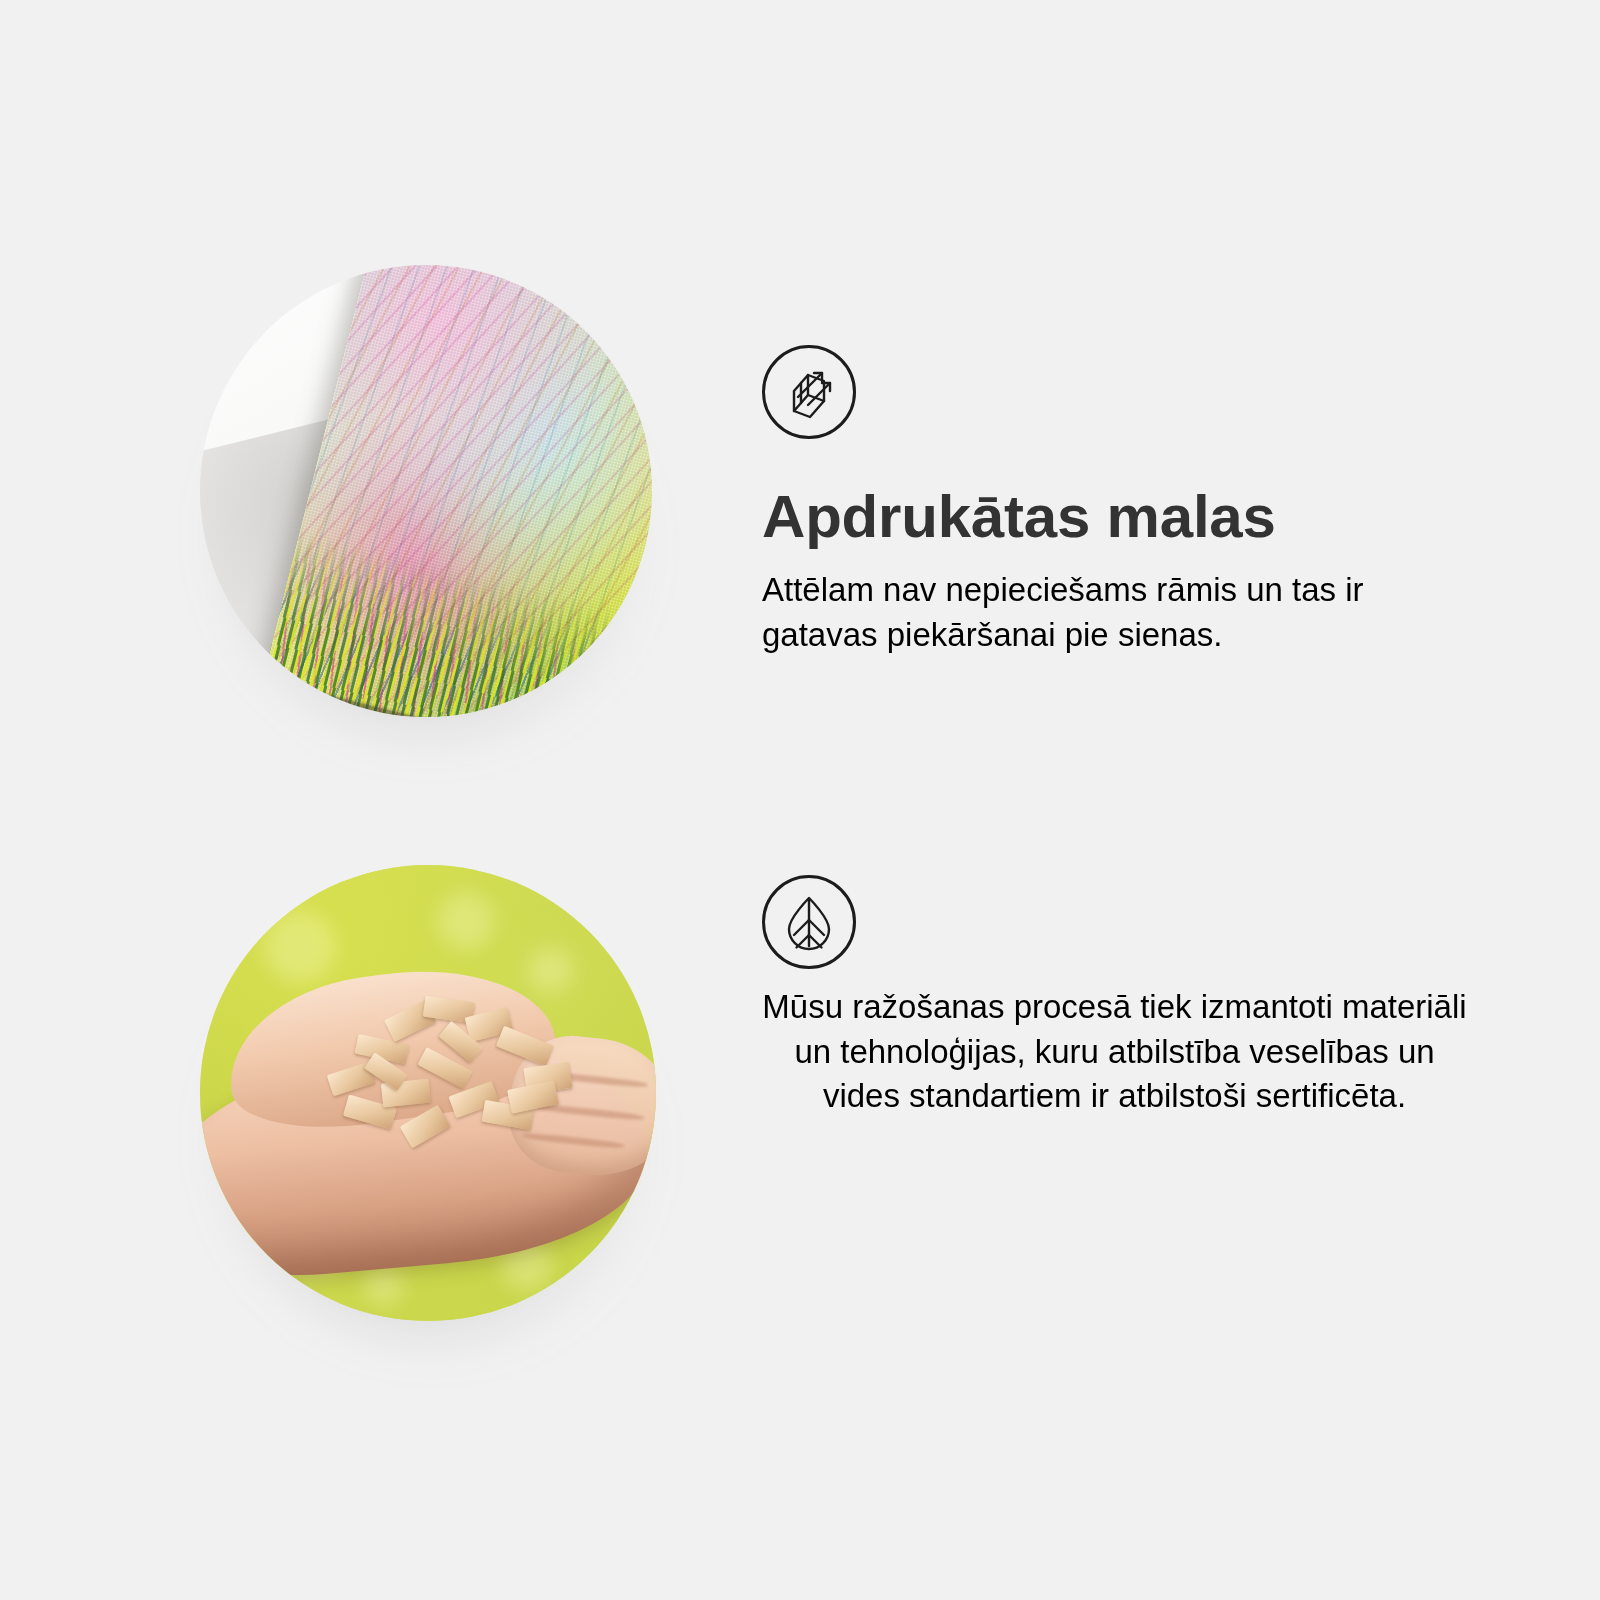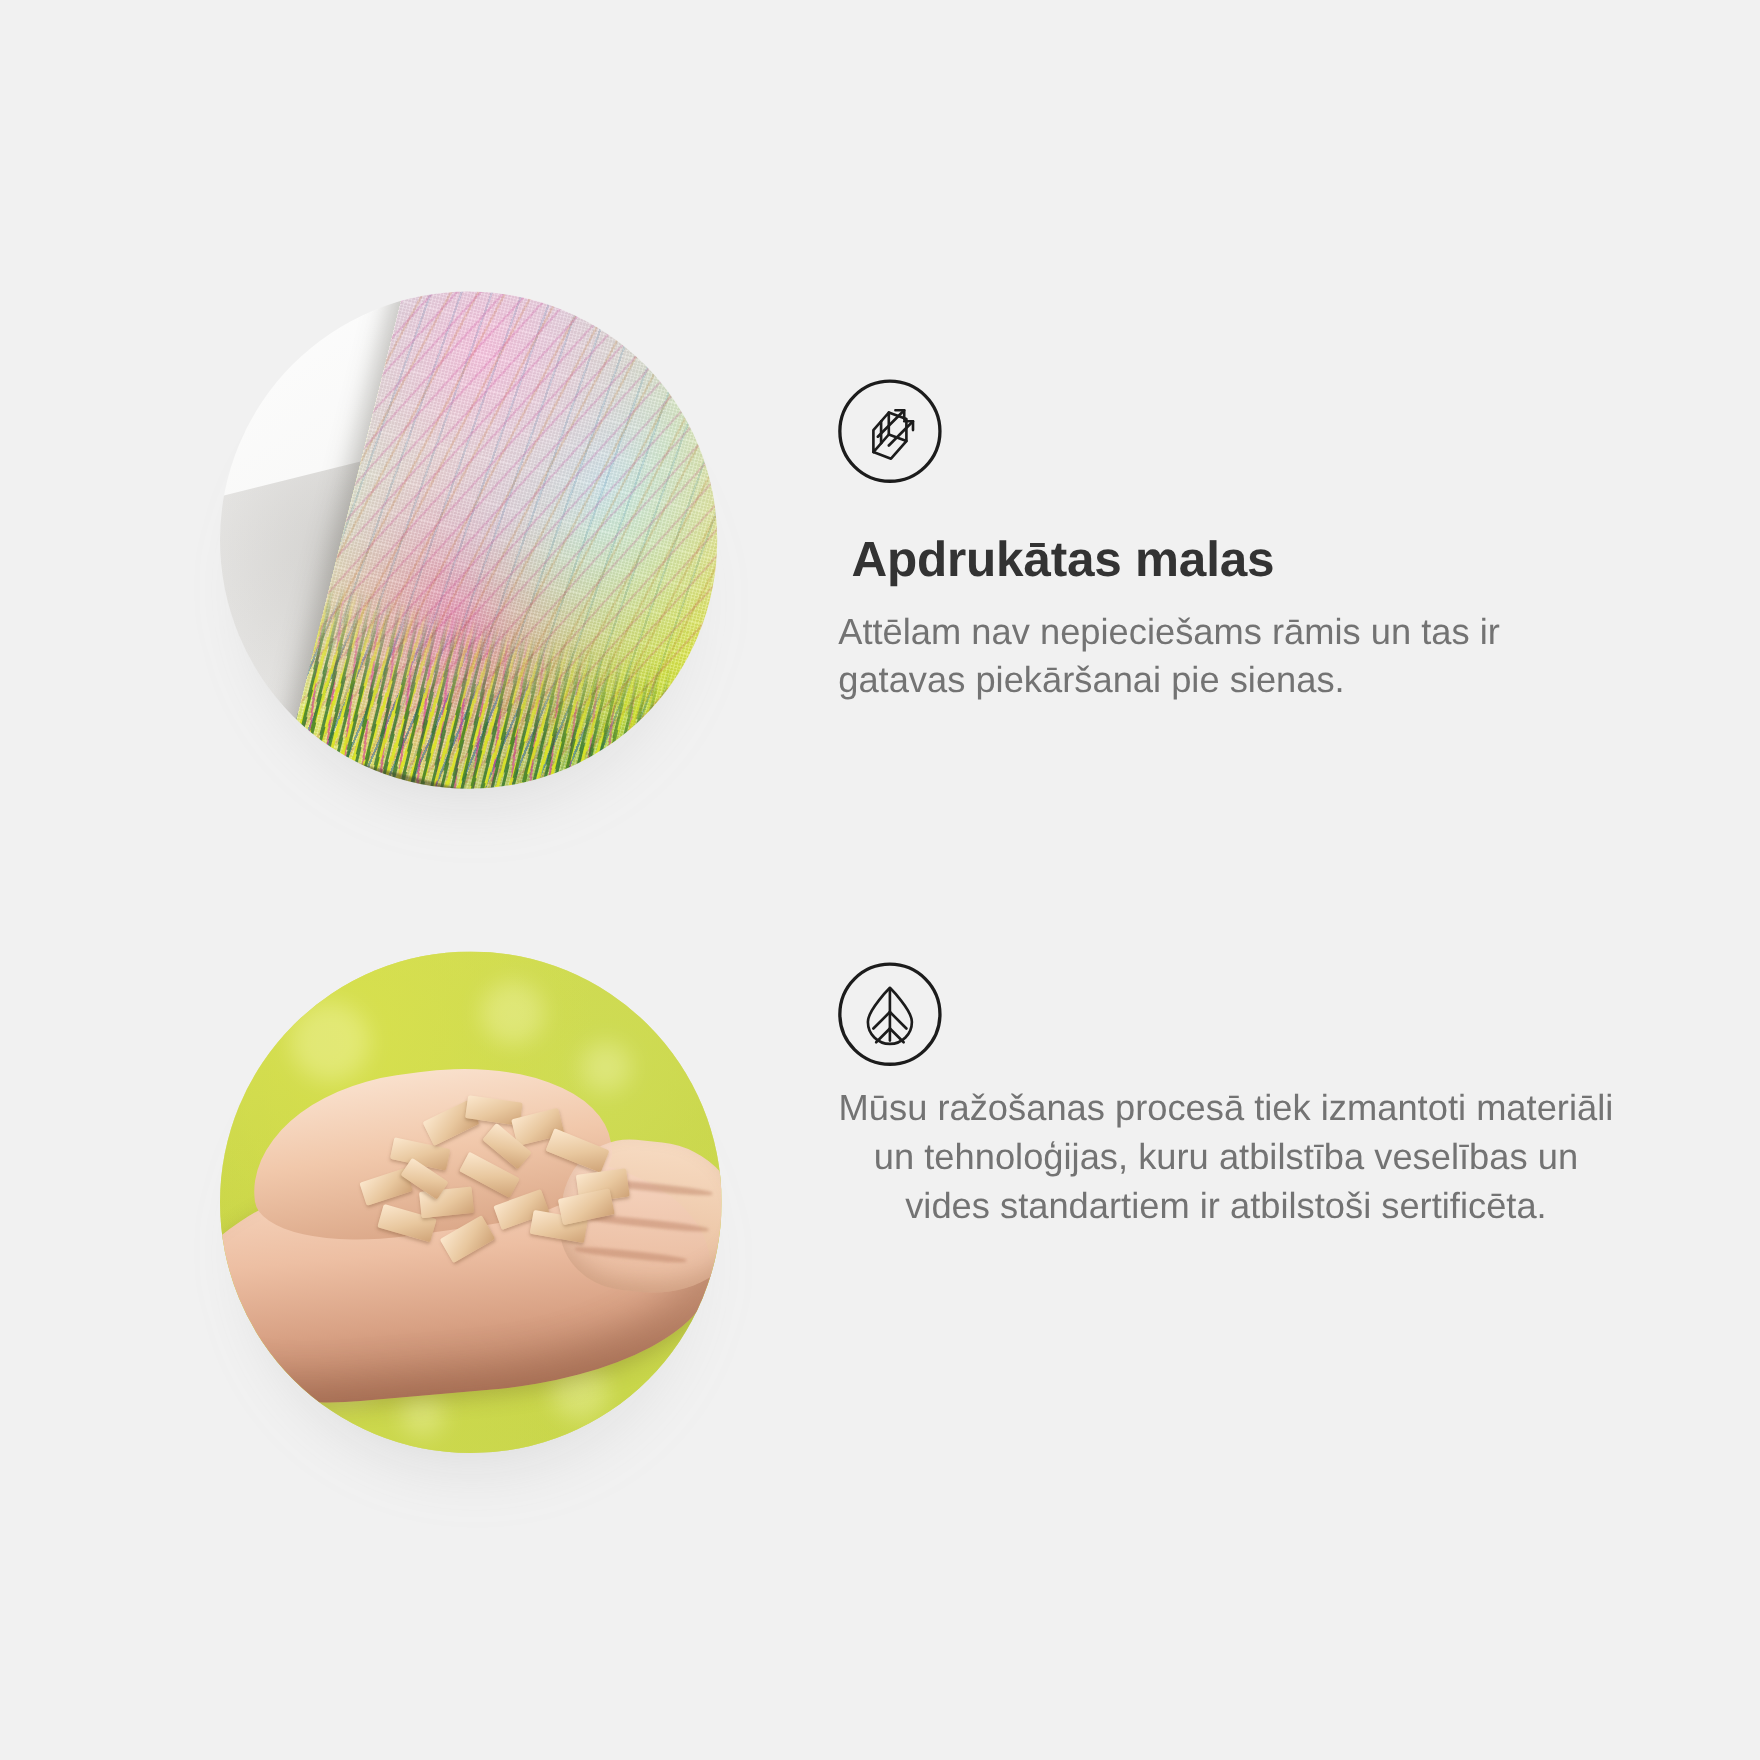--- a/index.html
+++ b/index.html
@@ -233,35 +233,35 @@
     border-radius: 50%;
     border: 3px solid #1c1c1c;
     display: flex;
     align-items: center;
     justify-content: center;
     box-sizing: border-box;
   }
   .icon-circle svg { display: block; }
 
   .feature-title {
-    margin: 12px;
+    margin: 0;
     padding: 0;
     color: #333333;
-    font-size: 45px;
+    font-size: 60px;
     font-weight: bold;
     letter-spacing: -0.2px;
     line-height: 1.1;
   }
   .title-1 { margin-top: 45px; }
   .title-2 { margin-top: 40px; }
 
   .feature-desc {
     margin: 0;
     padding: 0;
-    color: #737373;
+    color: #000000;
     font-size: 33px;
     line-height: 1.35;
     max-width: 705px;
   }
   .desc-1 { margin-top: 18px; }
   .desc-2 { margin-top: 16px; text-align: center; }
 </style>
 </head>
 <body>
 

